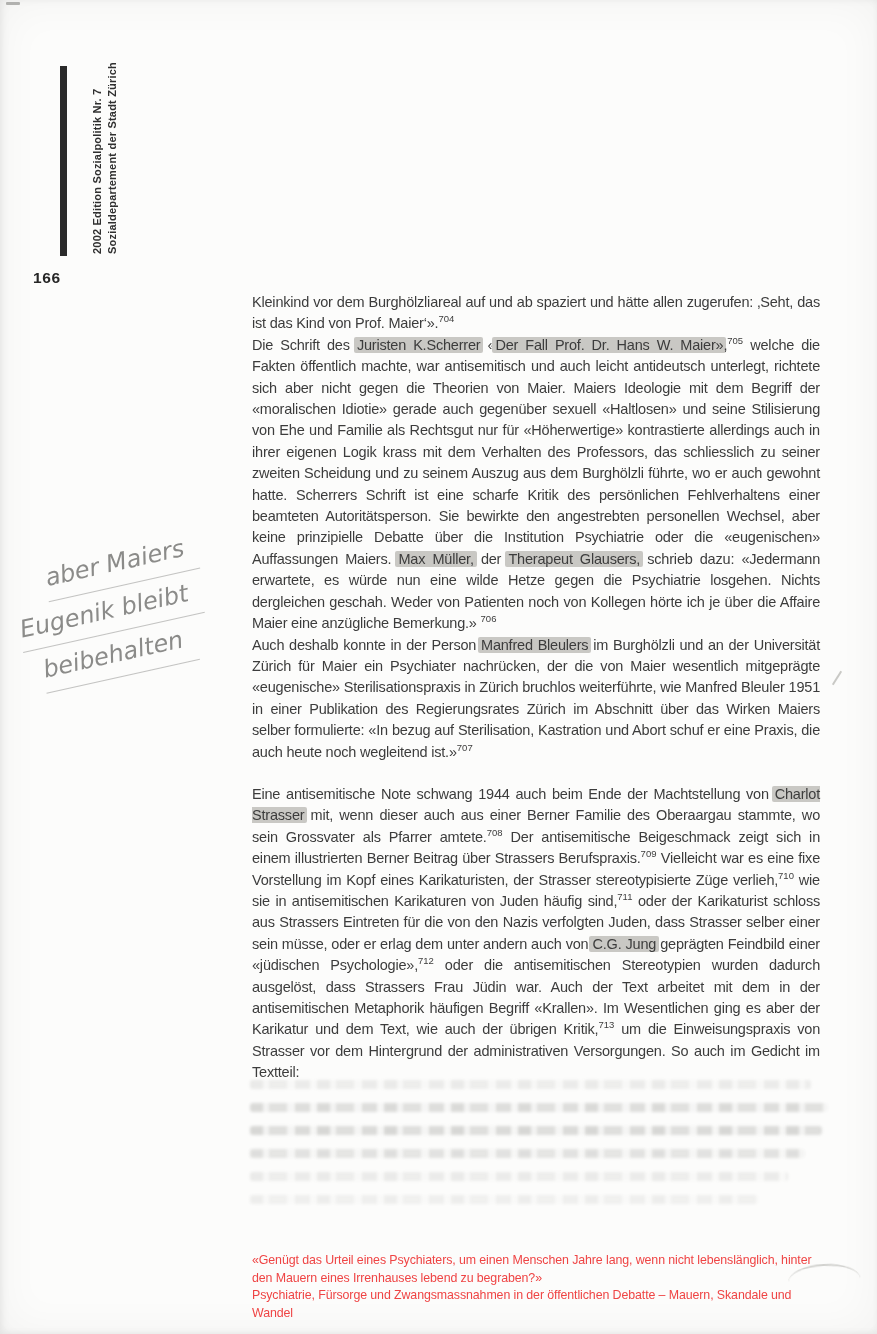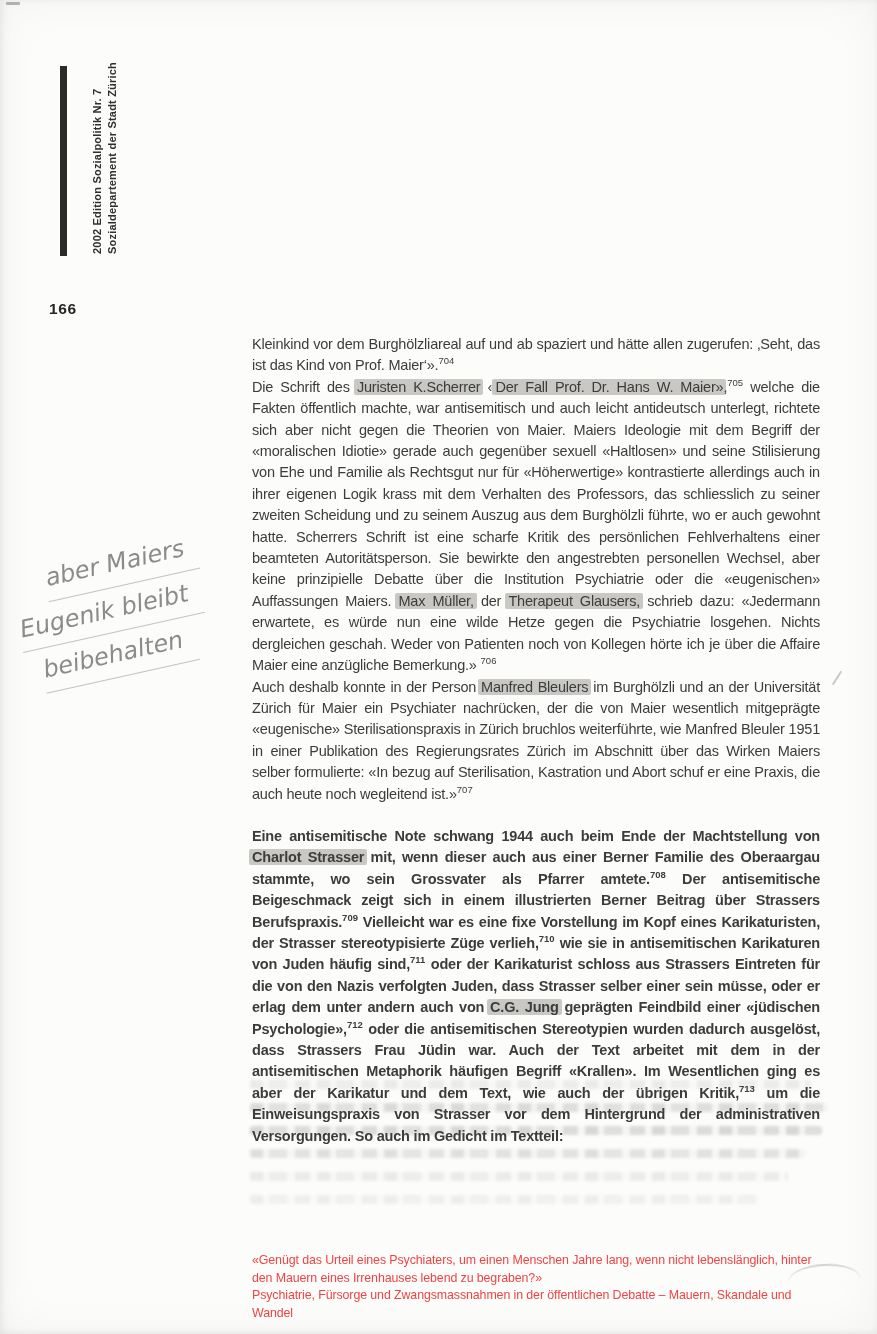--- a/index.html
+++ b/index.html
@@ -17,43 +17,43 @@
     transform:rotate(-3deg); filter:blur(.6px); }
 
   
   .imprint-rule { position:absolute; left:60px; top:66px; width:7px; height:190px; background:#2a2a2a; }
   .imprint {
     position:absolute; left:90px; top:254px; width:184px;
     transform:rotate(-90deg); transform-origin:0 0;
     font-weight:bold; font-size:11px; line-height:15px; letter-spacing:.2px;
     color:#2f2f2f; white-space:nowrap;
   }
-  .page-number { position:absolute; left:49px; top:269px; font-size:15.5px; font-weight:bold; letter-spacing:.6px; color:#262626;margin-top:31px; }
+  .page-number { position:absolute; left:33px; top:269px; font-size:15.5px; font-weight:bold; letter-spacing:.6px; color:#262626; }
 
   
   .margin-note {
     position:absolute; left:4px; top:566px; width:270px;
     transform:rotate(-12.5deg); transform-origin:0 0;
     color:#8b8b89; font-size:24px; line-height:1.78; font-style:italic;
     font-family:"DejaVu Sans",sans-serif;
   }
   .note-line { white-space:nowrap; }
   .note-line > span { display:inline-block; border-bottom:1.5px solid rgba(140,140,137,0.5); padding:0 12px 1px 2px; }
   .note-line.n1 { margin-left:36px; }
   .note-line.n2 { margin-left:0px; }
   .note-line.n3 { margin-left:14px; }
 
   
   .body-text {
     position:absolute; left:252px; top:292px; width:568px;
     font-size:14.5px; line-height:21.4px; letter-spacing:-0.2px;
-    color:#3c3c3c; text-align:justify;margin-top:42px;
+    color:#3c3c3c; text-align:justify;
   }
   .body-text p { margin:0; }
-  .body-text p.gap { margin-top:21px;font-weight:bold; }
+  .body-text p.gap { margin-top:21px; }
   mark.hl { background:var(--hl,#c9c8c4); color:inherit; padding:0 3px; margin:-1.5px -3px; border-radius:2px; }
   .body-text sup, .hl sup { font-size:9.5px; line-height:0; vertical-align:super; letter-spacing:0; }
 
   
   .bleed { position:absolute; left:250px; top:1080px; width:578px; }
   .bleed-line {
     height:9px; margin-bottom:14px; border-radius:3px; filter:blur(1.4px);
     background:repeating-linear-gradient(90deg,
       rgba(70,70,64,.20) 0 13px, rgba(70,70,64,.05) 13px 19px,
       rgba(70,70,64,.16) 19px 37px, rgba(70,70,64,.04) 37px 45px,

